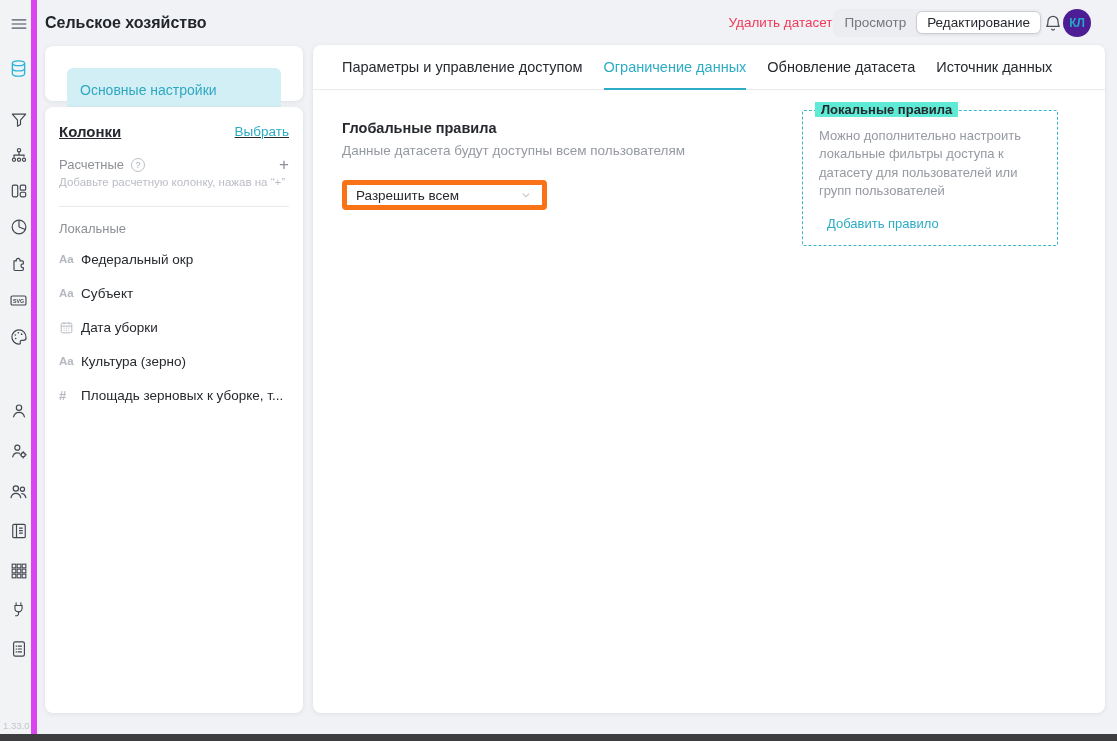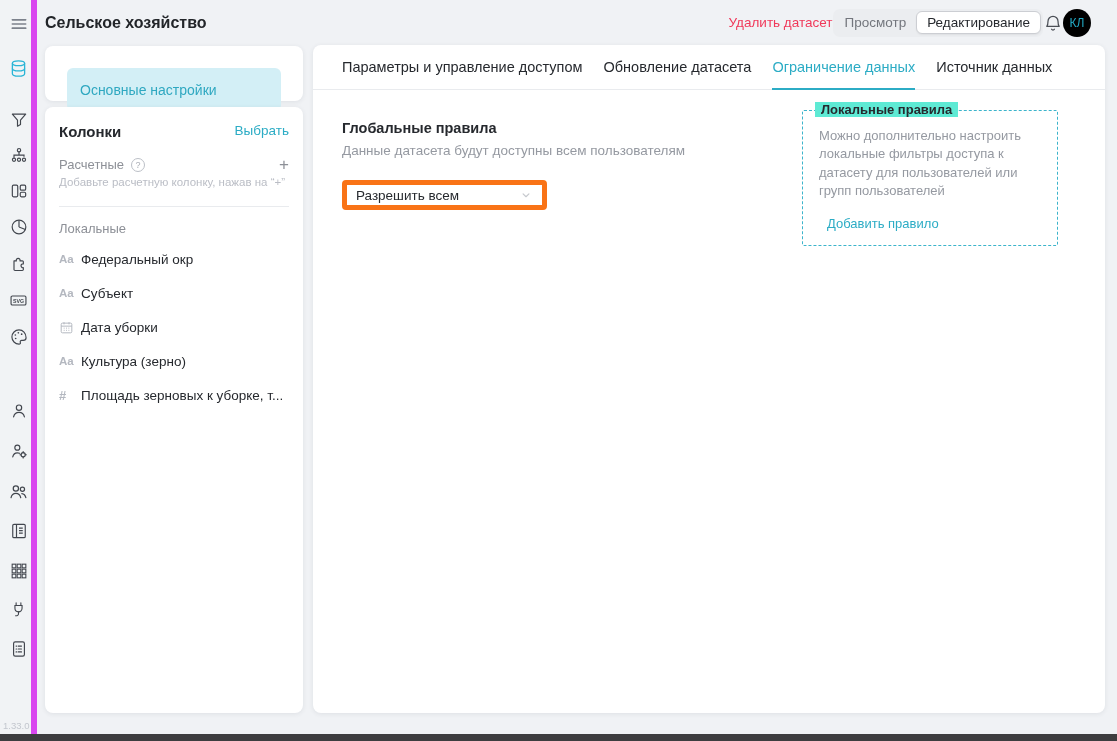--- a/index.html
+++ b/index.html
@@ -42,36 +42,36 @@
   .seg-item {
     font-size:13.5px; color:#73767d; padding:3px 10px; border-radius:6px; cursor:pointer;
     white-space:nowrap;
   }
   .seg-item.selected {
     background:#fff; color:#26292e; border:1px solid #ccced3;
     box-shadow:0 1px 2px rgba(0,0,0,.06);
   }
   .bell { cursor:pointer; color:#4a4e55; display:flex; }
   .avatar {
-    width:28px; height:28px; border-radius:50%; background:#000000;
-    color:#22a9c4; font-size:12px; font-weight:400;
+    width:28px; height:28px; border-radius:50%; background:#4c1d95;
+    color:#22a9c4; font-size:12px; font-weight:700;
     display:flex; align-items:center; justify-content:center; cursor:pointer;
   }
   
   .card {
     position:absolute; background:#fff; border-radius:8px;
     box-shadow:0 1px 5px rgba(40,50,70,.09);
   }
   .nav-card { left:45px; top:46px; width:258px; height:55px; padding:22px; }
   .nav-item {
     height:43px; border-radius:6px; background:#d3eff6; color:#2fa8c1;
     display:flex; align-items:center; padding-left:13px; font-size:14px; cursor:pointer;
   }
   .columns-card { left:45px; top:107px; width:258px; height:606px; padding:16px 14px; }
-  .col-head { display:flex; align-items:flex-start; }
+  .col-head { display:flex; align-items:center;text-decoration:underline; }
   .col-title { font-size:15px; font-weight:700; color:#26292e; }
   .select-link { margin-left:auto; color:#2cacc5; font-size:13.5px; cursor:pointer;padding-left:9px; }
   .calc-row { display:flex; align-items:center; margin-top:16px; color:#8d9097; font-size:13px; }
   .help-circle {
     width:14px; height:14px; border:1px solid #bcc0c7; border-radius:50%;
     color:#a9adb5; font-size:9px; display:inline-flex; align-items:center; justify-content:center;
     margin-left:7px; cursor:pointer;
   }
   .plus-btn { margin-left:auto; color:#8d9097; font-size:17px; font-weight:400; cursor:pointer; line-height:1; }
   .calc-hint { color:#babdc5; font-size:11.5px; margin-top:3px; }
@@ -302,22 +302,22 @@
     <div class="field-item">
       <span class="field-icon" style="font-size:13px;">#</span>
       <span class="field-label">Площадь зерновых к уборке, т...</span>
     </div>
   </div>
 </div>
 
 <div class="card main-card">
   <div class="tabs">
     <div class="tab">Параметры и управление доступом</div>
+    <div class="tab active">Ограничение данных</div>
     <div class="tab">Обновление датасета</div>
-    <div class="tab active">Ограничение данных</div>
     <div class="tab">Источник данных</div>
   </div>
   <div class="main-content">
     <div class="global-rules">
       <div class="gr-title">Глобальные правила</div>
       <div class="gr-sub">Данные датасета будут доступны всем пользователям</div>
       <div class="select-box">
         <span class="select-value">Разрешить всем</span>
         <svg width="14" height="14" viewBox="0 0 24 24" fill="none" stroke="currentColor" stroke-width="2" stroke-linecap="round" stroke-linejoin="round">
             <path d="M7 10l5 5 5-5"></path>

